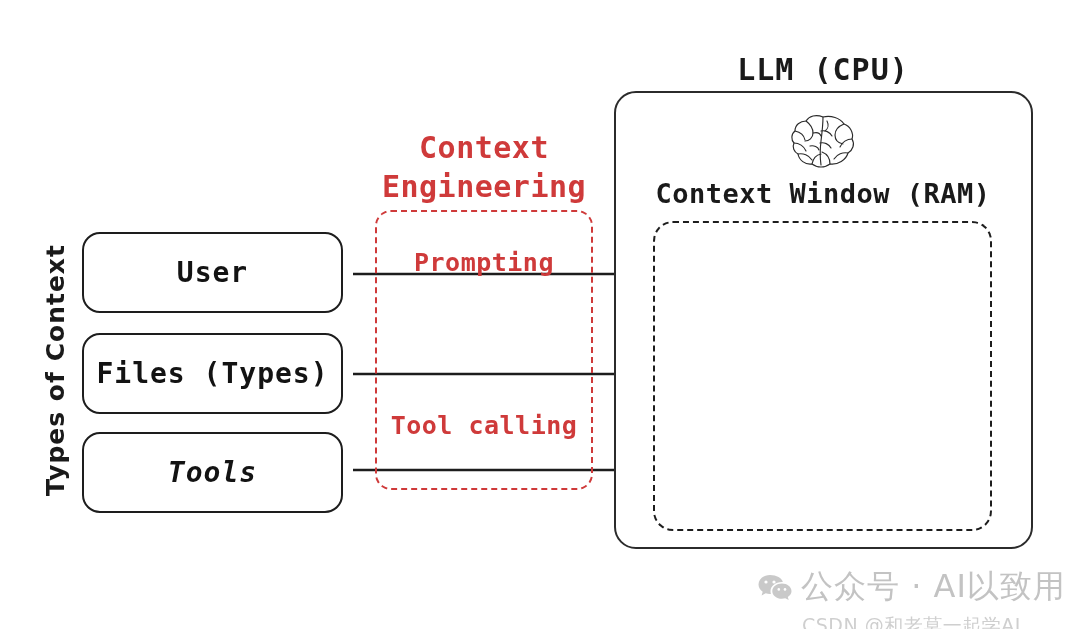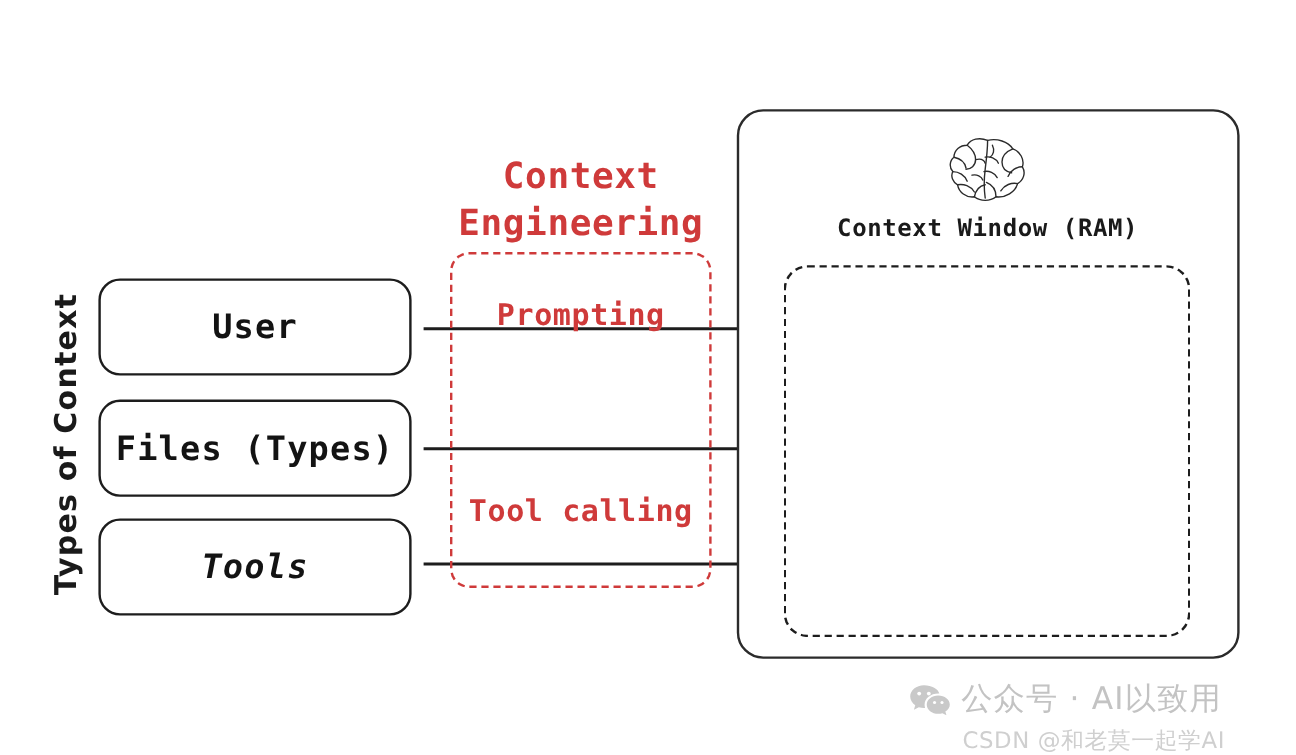--- a/index.html
+++ b/index.html
@@ -142,21 +142,21 @@
     width: 66px;
     height: 56px;
   }
   .ctx-window-title {
     position: absolute;
     left: 823px;
     top: 178px;
     transform: translateX(-50%);
     white-space: nowrap;
     font-family: "DejaVu Sans Mono", monospace;
-    font-size: 20px;
+    font-size: 27px;
     font-weight: 600;
     color: #1a1a1a;
     letter-spacing: 0.5px;
   }
   .ram-box {
     position: absolute;
     left: 653px;
     top: 221px;
     width: 339px;
     height: 310px;
@@ -175,21 +175,21 @@
     height: 64px;
   }
   .wm-row1 {
     display: flex;
     align-items: center;
     gap: 9px;
   }
   .wm-icon { width: 34px; height: 26px; flex: 0 0 auto; }
   .wm-main {
     font-family: "DejaVu Sans", sans-serif;
-    font-size: 26px;
+    font-size: 32px;
     color: #c3c3c3;
     white-space: nowrap;
     letter-spacing: 1px;
   }
   .wm-sub {
     margin-top: 4px;
     padding-left: 44px;
     font-family: "DejaVu Sans", sans-serif;
     font-size: 19px;
     color: #cfcfcf;
@@ -230,20 +230,21 @@
   <div class="ce-title">
     <div>Context</div>
     <div>Engineering</div>
   </div>
 
   <div class="ce-region"></div>
 
   <div class="ce-label" id="ce-label-0">Prompting</div>
   <div class="ce-label" id="ce-label-2">Tool calling</div>
 
+  <div class="llm-title">LLM (CPU)</div>
   <div class="llm-box"></div>
 
   <div class="brain-icon">
     <svg width="66" height="56" viewBox="0 0 66 56">
       <g fill="none" stroke="#2b2b2b" stroke-width="1.15" stroke-linecap="round" stroke-linejoin="round">
         <path d="M33 4 C26 1 19 3 16 8 C10 8 5 12 5 18 C1 21 1 27 4 30 C2 34 4 39 8 41 C9 47 15 52 22 51 C27 55 35 55 40 51 C48 52 56 47 58 40 C63 37 65 31 62 26 C64 20 60 13 54 11 C50 5 41 2 33 4 Z"></path>
         <path d="M33 4 C33 12 32 20 31 28 C30 36 30 45 31 52"></path>
         <path d="M16 8 C20 11 23 15 23 20 C23 25 19 28 15 28"></path>
         <path d="M5 18 C10 19 14 22 15 27"></path>
         <path d="M4 30 C9 30 14 33 16 38"></path>

